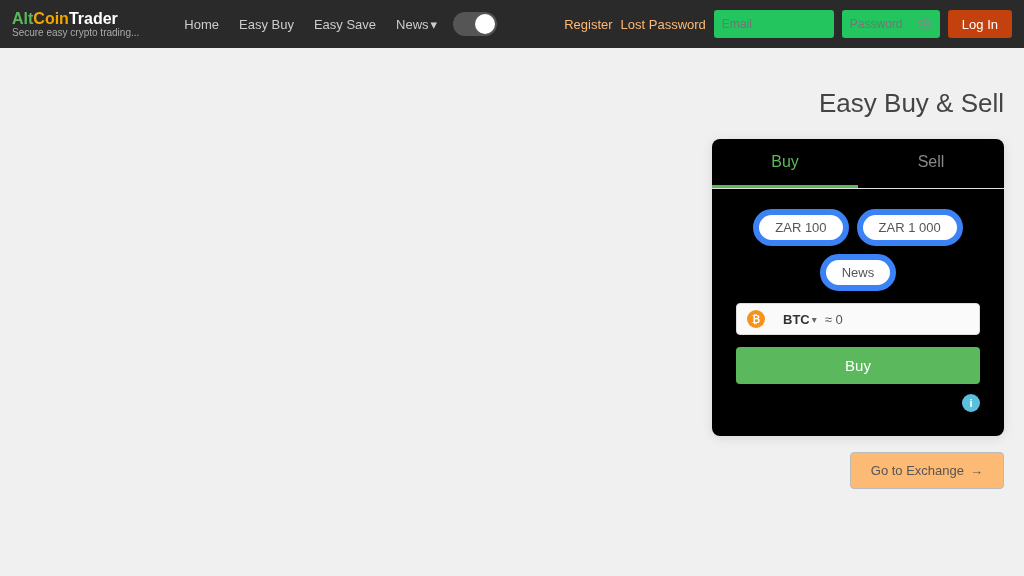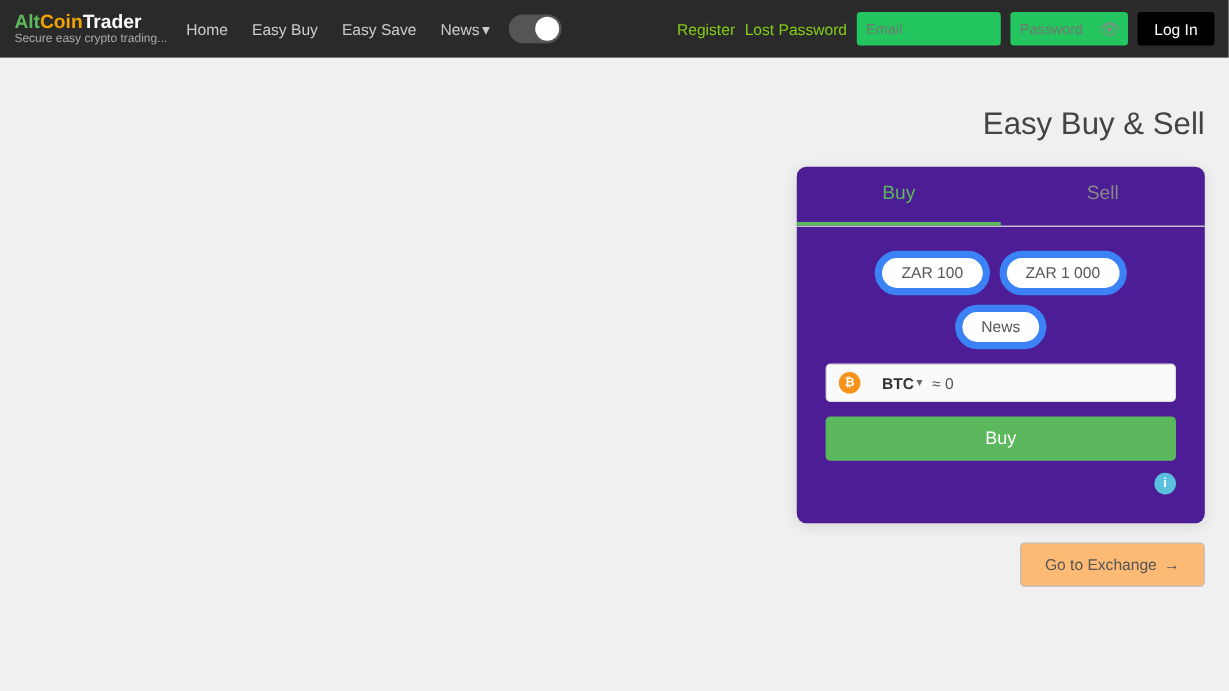--- a/index.html
+++ b/index.html
@@ -5,21 +5,21 @@
     * { box-sizing: border-box; margin: 0; padding: 0; }
     body { font-family: Arial, sans-serif; background: #f0f0f0; min-height: 576px; }
 
     
     .navbar {
       background: #2a2a2a;
       height: 48px;
       display: flex;
       align-items: center;
       padding: 0 12px;
-      gap: 0;
+      gap: 29px;
     }
     .navbar-brand {
       display: flex;
       flex-direction: column;
       margin-right: 8px;
     }
     .brand-name {
       color: #fff;
       font-size: 16px;
       font-weight: bold;
@@ -72,21 +72,21 @@
       background: #fff;
       border-radius: 50%;
       margin-left: auto;
     }
     .nav-right {
       display: flex;
       align-items: center;
       gap: 8px;
     }
     .nav-auth-link {
-      color: #84cc16;
+      color: #fdba74;
       font-size: 13px;
       cursor: pointer;
       text-decoration: none;
     }
     .nav-input {
       height: 28px;
       padding: 2px 8px;
       border: none;
       border-radius: 3px;
       font-size: 12px;
@@ -101,21 +101,21 @@
     }
     .password-wrapper .nav-input { width: 98px; padding-right: 28px; }
     .eye-icon {
       position: absolute;
       right: 6px;
       color: #888;
       font-size: 14px;
       cursor: pointer;
     }
     .login-btn {
-      background: #000000;
+      background: #c2410c;
       color: #fff;
       border: none;
       border-radius: 3px;
       height: 28px;
       padding: 0 14px;
       font-size: 13px;
       cursor: pointer;
     }
 
     
@@ -127,24 +127,24 @@
     }
     .page-title {
       font-size: 26px;
       color: #444;
       font-weight: 300;
       margin-bottom: 20px;
     }
 
     
     .card {
-      background: #4c1d95;
+      background: #000000;
       border-radius: 8px;
       box-shadow: 0 2px 12px rgba(0,0,0,0.1);
-      width: 340px;
+      width: 292px;
       overflow: hidden;
     }
     .card-tabs {
       display: flex;
       border-bottom: 1px solid #e0e0e0;
     }
     .card-tab {
       flex: 1;
       text-align: center;
       padding: 14px 0;

